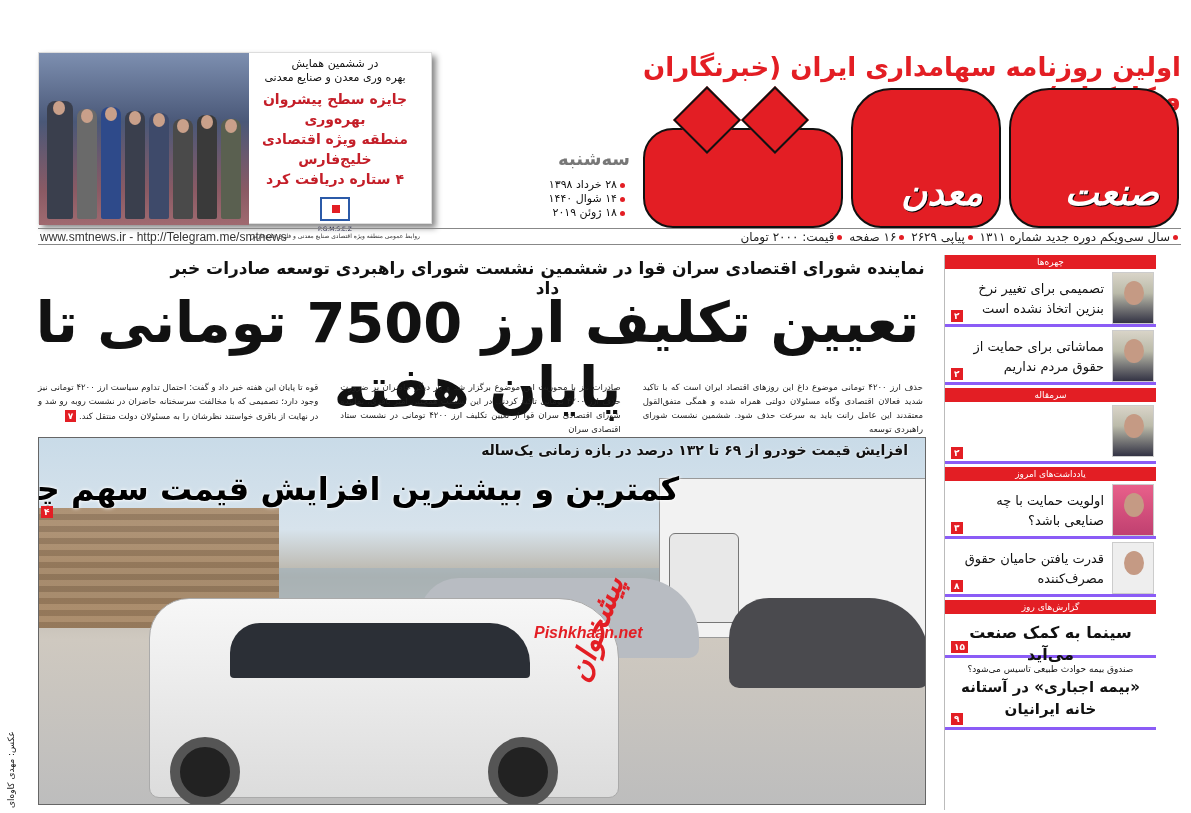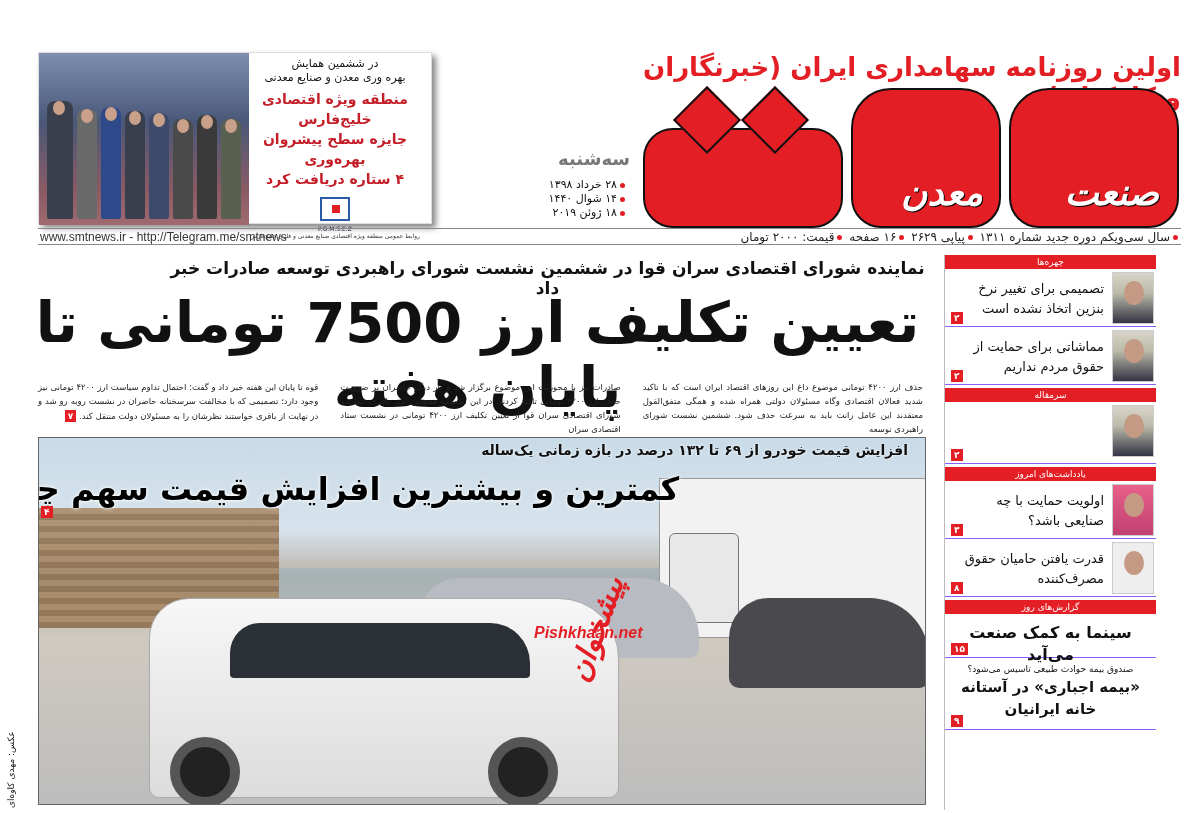--- a/index.html
+++ b/index.html
@@ -60,21 +60,21 @@
   .feature .pno { position: absolute; left: 2px; top: 68px; }
   .feature .watermark { position: absolute; left: 495px; top: 150px; color: #e31e24; font-style: italic; font-weight: bold; }
   .feature .watermark .fa { font-size: 30px; direction: rtl; display: block; transform: rotate(-70deg); transform-origin: center; width: 60px; margin-left: 40px; }
   .feature .watermark .en { font-size: 16px; font-family: "Liberation Sans", sans-serif; margin-top: 14px; }
   .credit { left: 2px; top: 720px; width: 20px; height: 90px; }
   .credit span { display: block; transform: rotate(-90deg); transform-origin: left top; position: absolute; left: 4px; top: 88px; white-space: nowrap; font-size: 9px; direction: rtl; color: #222; }
 
   
   .sidebar { left: 944px; top: 255px; width: 212px; height: 555px; border-left: 1px solid #bbb; }
   .sec-head { background: #e31e24; color: #fff; font-size: 9px; text-align: center; height: 14px; line-height: 14px; direction: rtl; }
-  .item { position: relative; border-bottom: 1px solid #8b5cf6; direction: rtl; }
+  .item { position: relative; border-bottom: 3px solid #8b5cf6; direction: rtl; }
   .item.with-photo { height: 58px; }
   .item .thumb { position: absolute; right: 2px; top: 3px; width: 42px; height: 52px; background: linear-gradient(180deg, #d9d4c8 0%, #bba 40%, #334 100%); border: 1px solid #ccc; }
   .item .thumb .face { position: absolute; left: 11px; top: 8px; width: 20px; height: 24px; border-radius: 50%; background: #c59a84; }
   .item .thumb.pink { background: linear-gradient(180deg, #e8608a, #c04070); }
   .item .headline-s { position: absolute; right: 52px; top: 10px; width: 150px; font-size: 13px; line-height: 20px; text-align: right; color: #111; }
   .item .pageno { position: absolute; left: 6px; bottom: 2px; }
   .item.center { text-align: center; }
   .item.center .big { font-size: 15px; font-weight: bold; line-height: 22px; padding: 0 6px; }
   .item.center .small { font-size: 9px; line-height: 14px; }
   .item.center .pageno { position: absolute; left: 6px; bottom: 2px; }
@@ -117,22 +117,22 @@
       <div class="head" style="left:138px; top:66px;"></div>
     <div class="person" style="left:158px; height:104px; background:#3a3a3a;"></div>
       <div class="head" style="left:162px; top:62px;"></div>
     <div class="person" style="left:182px; height:100px; background:#5a6050;"></div>
       <div class="head" style="left:186px; top:66px;"></div>
   </div>
   <div class="text">
     <div class="t1">در ششمین همایش</div>
     <div class="t1">بهره وری معدن و صنایع معدنی</div>
     <div class="t2">
+      <div>جایزه سطح پیشروان بهره‌وری</div>
       <div>منطقه ویژه اقتصادی خلیج‌فارس</div>
-      <div>جایزه سطح پیشروان بهره‌وری</div>
       <div>۴ ستاره دریافت کرد</div>
     </div>
     <div class="logo-mark">
         <span></span>
       </div>
     <div class="t3">P.G.M.S.E.Z</div>
     <div class="t4">روابط عمومی منطقه ویژه اقتصادی صنایع معدنی و فلزی خلیج‌فارس</div>
   </div>
 </div>
 

